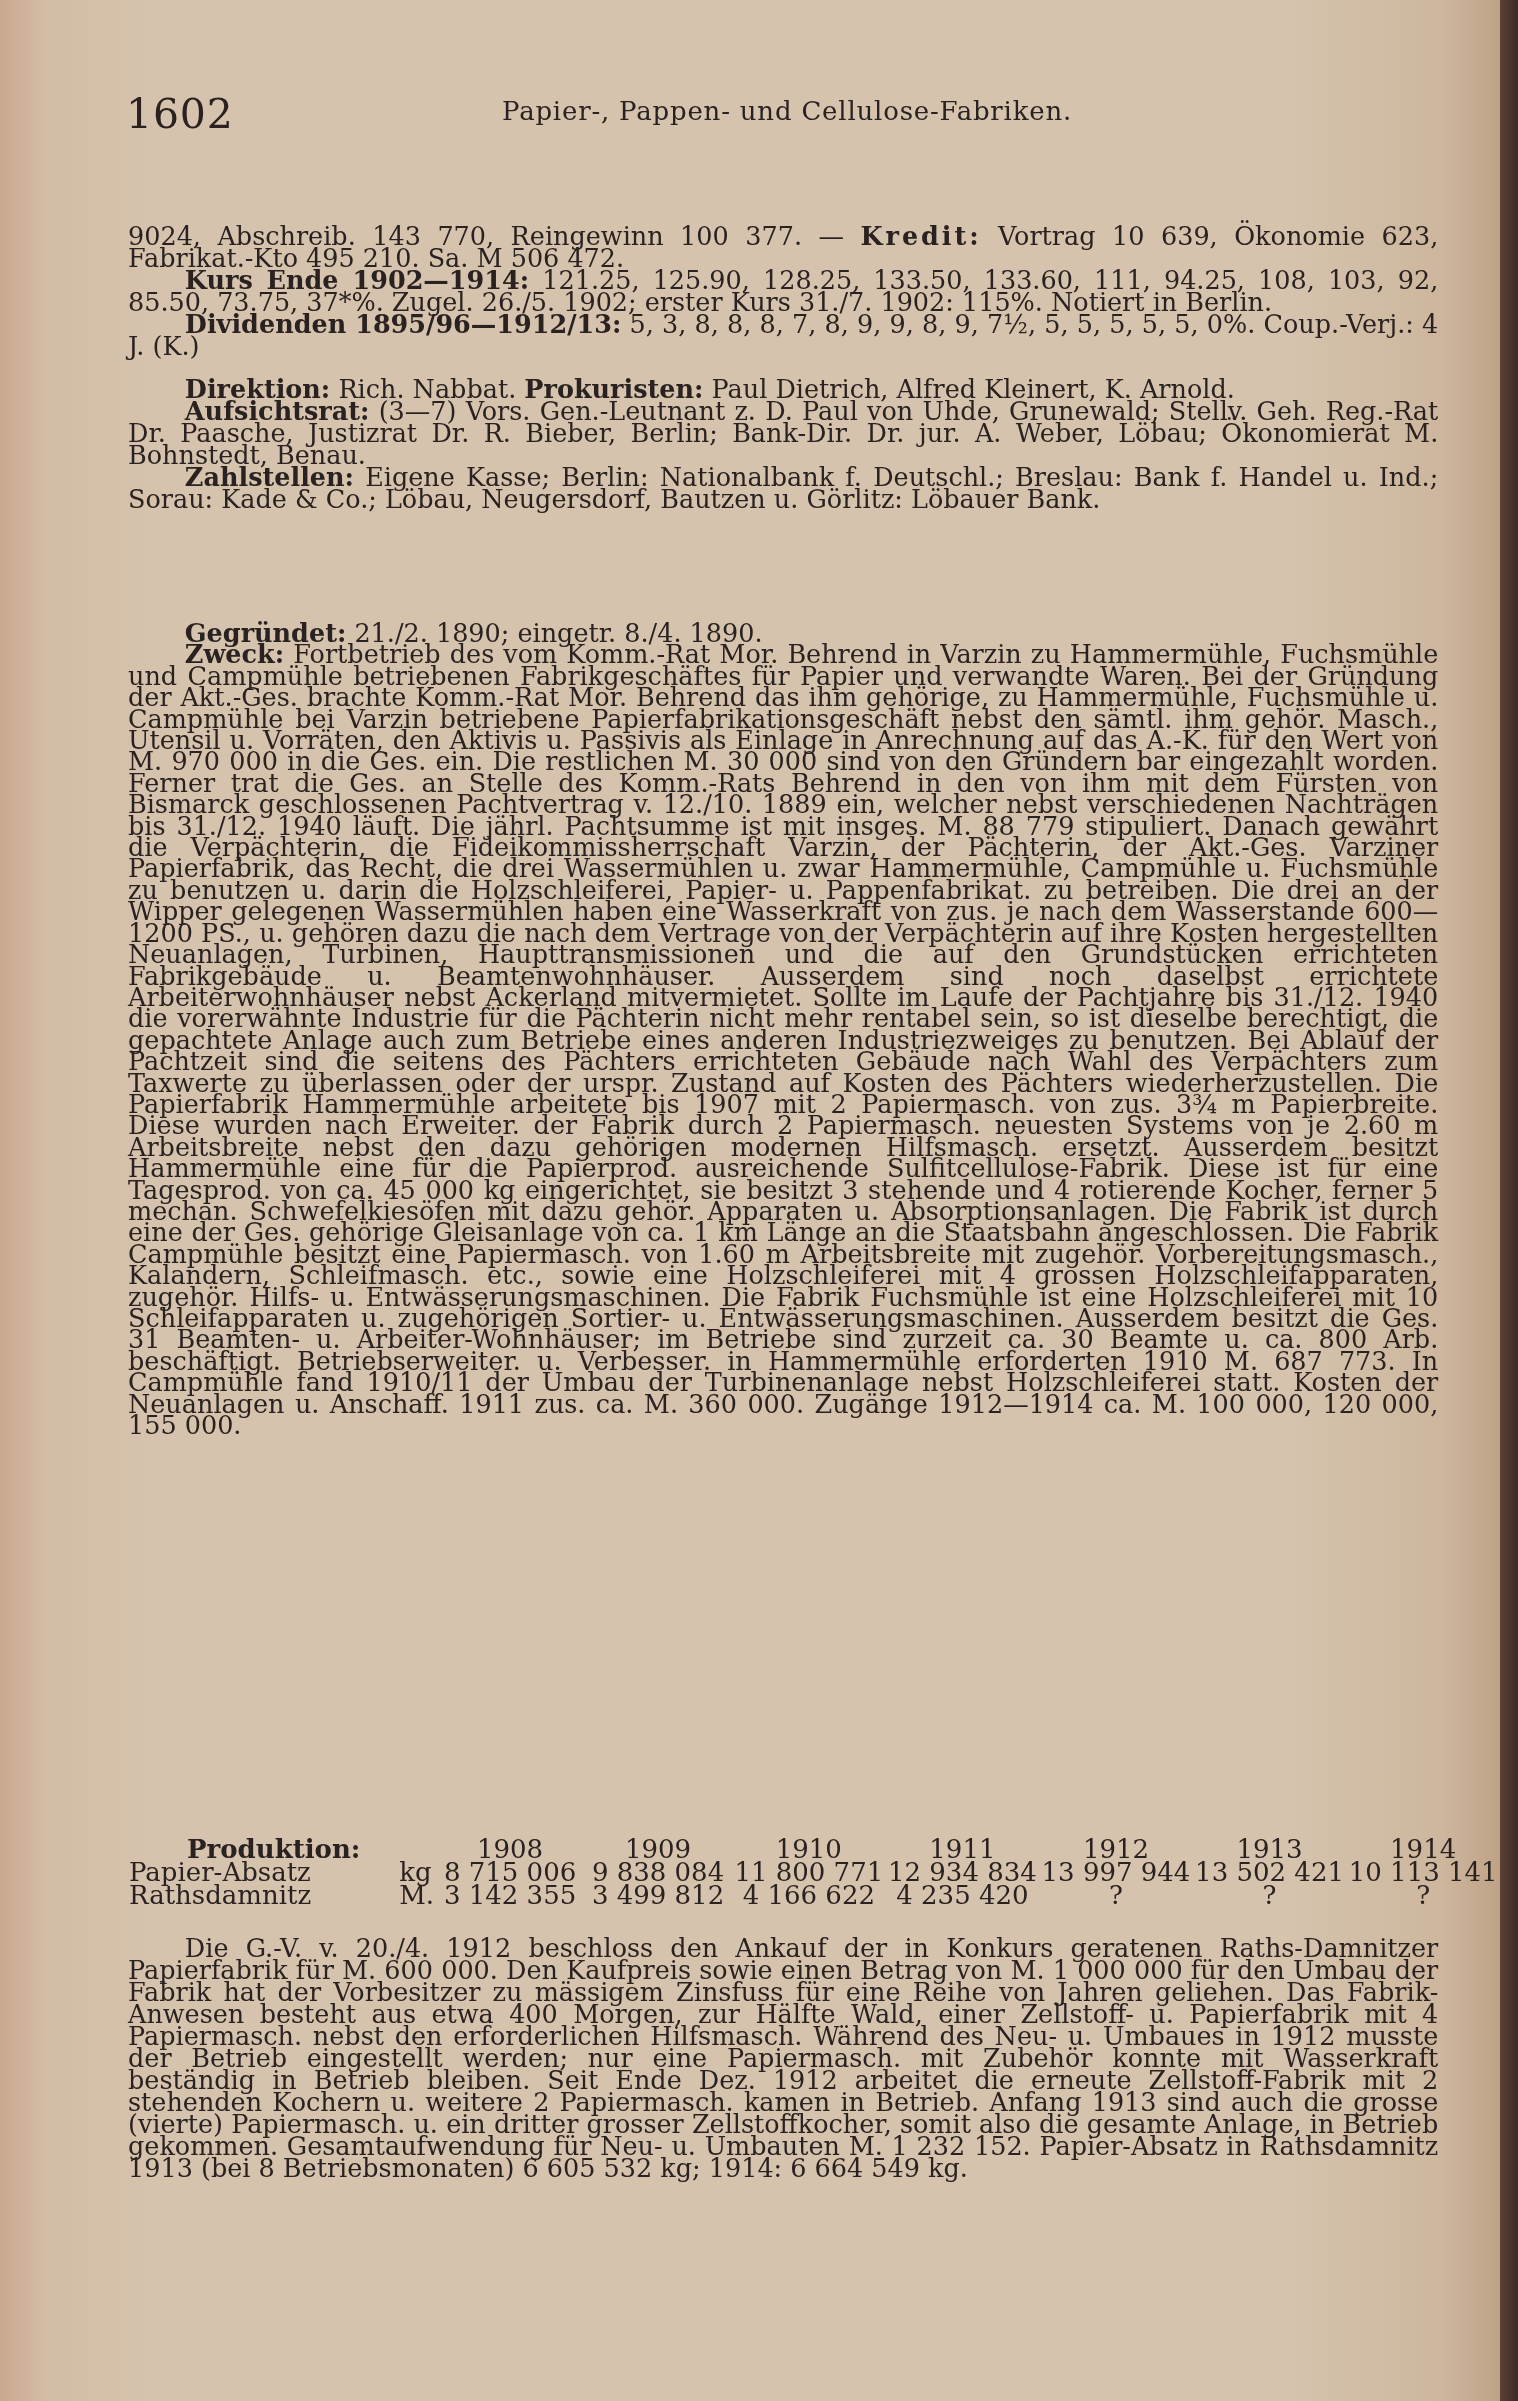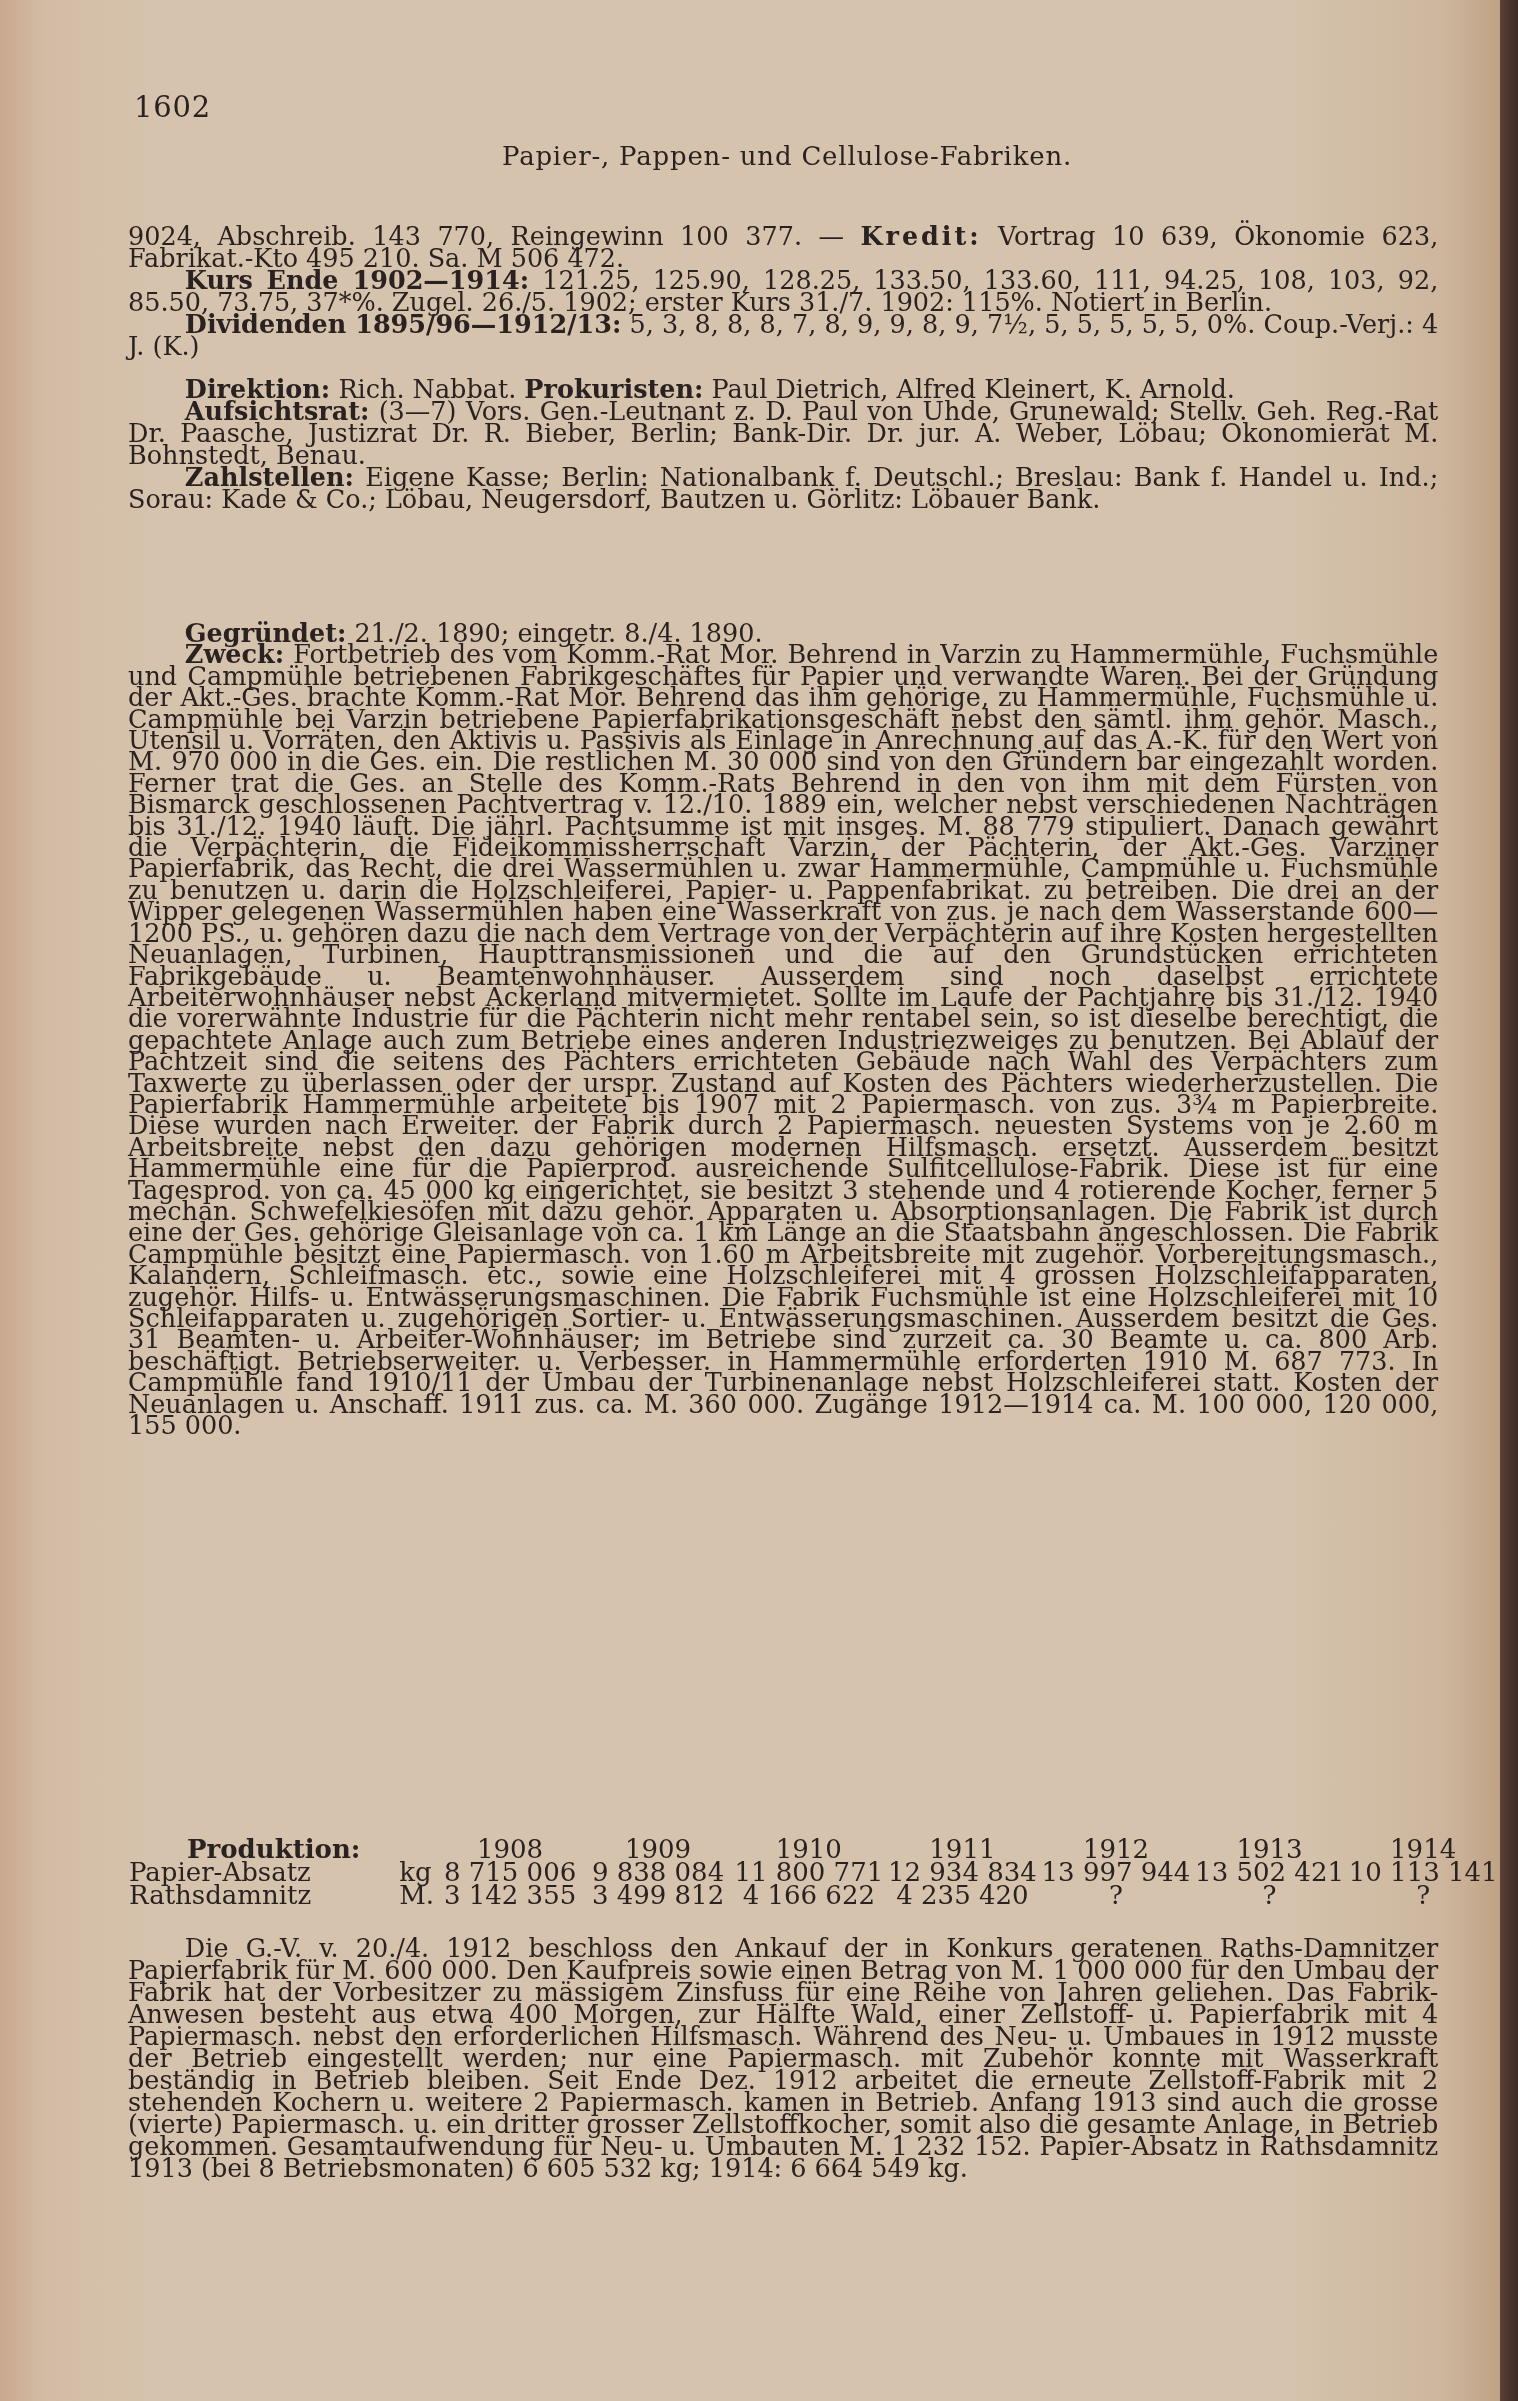--- a/index.html
+++ b/index.html
@@ -11,22 +11,22 @@
   }
   .page {
     position:absolute; left:0; top:0; width:1500px; height:2401px;
     background:linear-gradient(90deg,#c9a98e 0px,#d3bca5 46px,#d6c3ad 152px,#d5c3ad 1291px,#cdb69d 1443px,#bfa286 1500px);
   }
   .spine {
     position:absolute; left:1500px; top:0; width:19px; height:2401px;
     background:linear-gradient(90deg,#5a3f35,#3b2a25);
   }
   .running-head { position:absolute; top:90px; left:122px; width:1337px; height:46px; }
-  .page-number { position:absolute; left:12px; top:0; font-size:29px; letter-spacing:0.8px; }
-  .head-title { position:absolute; left:380px; top:6px; font-size:26px; letter-spacing:0.8px;margin-top:45px; }
+  .page-number { position:absolute; left:4px; top:0; font-size:41px; letter-spacing:0.8px; }
+  .head-title { position:absolute; left:380px; top:6px; font-size:26px; letter-spacing:0.8px; }
   .text {
     position:absolute; left:128px; width:1337px;
     font-size:26px; line-height:22px; text-align:justify;
     transform:scaleX(0.98); transform-origin:left top;
   }
   .text p { margin:0; }
   .ind { text-indent:58px; }
   .lbl { font-weight:bold; }
   .spaced { letter-spacing:3px; font-weight:bold; }
   .block1 { top:225px; }

